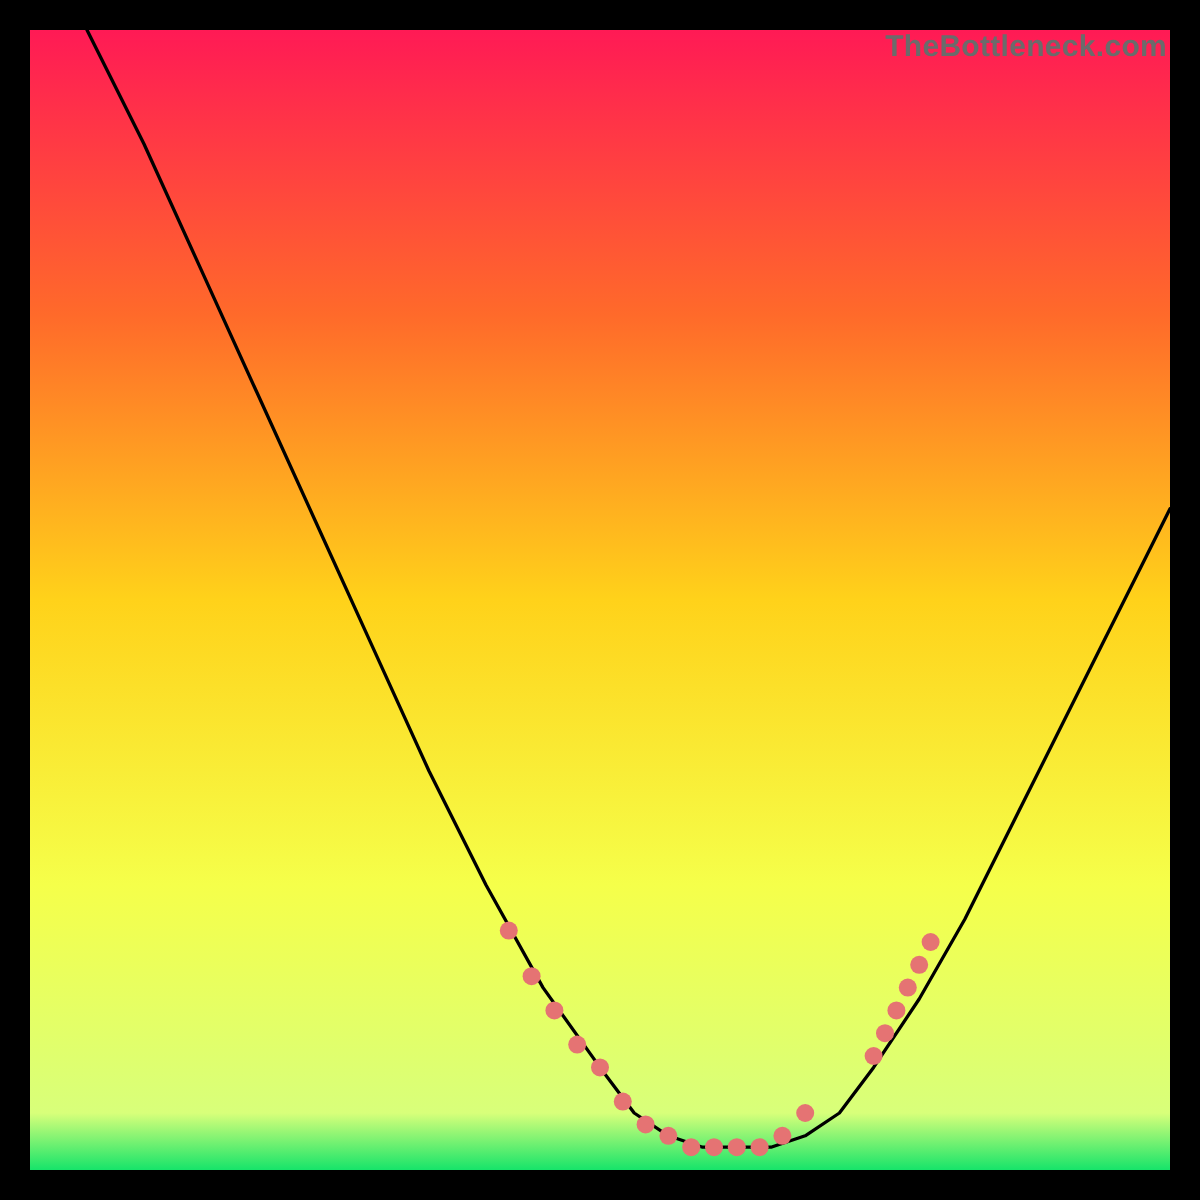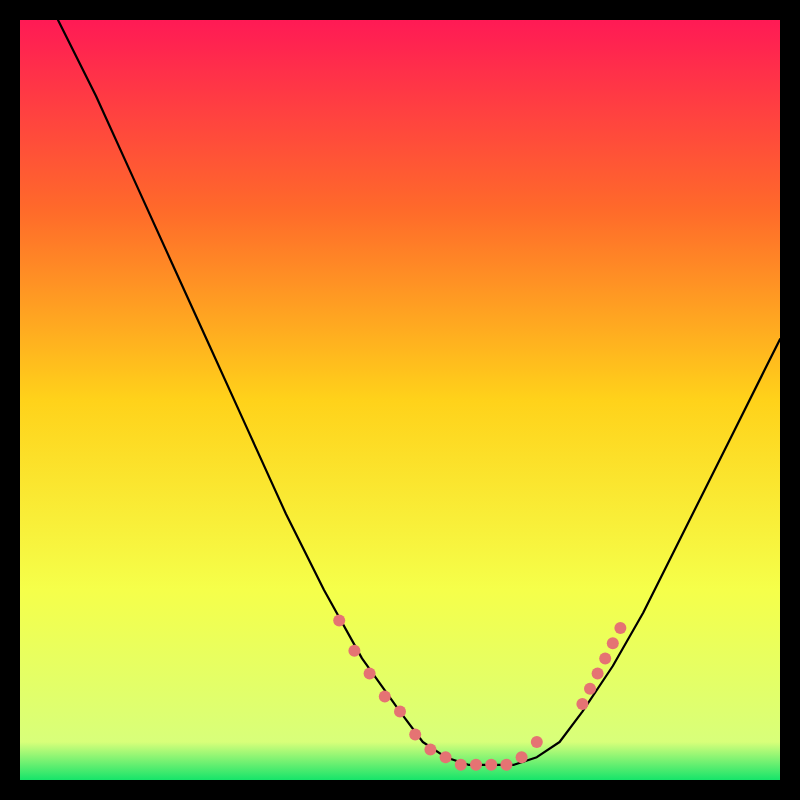--- a/index.html
+++ b/index.html
@@ -63,13 +63,14 @@
         <circle cx="501.6" cy="737.2" r="6" fill="#e57373"></circle>
         <circle cx="516.8" cy="722.0" r="6" fill="#e57373"></circle>
         <circle cx="562.4" cy="684.0" r="6" fill="#e57373"></circle>
         <circle cx="570.0" cy="668.8" r="6" fill="#e57373"></circle>
         <circle cx="577.6" cy="653.6" r="6" fill="#e57373"></circle>
         <circle cx="585.2" cy="638.4" r="6" fill="#e57373"></circle>
         <circle cx="592.8" cy="623.2" r="6" fill="#e57373"></circle>
         <circle cx="600.4" cy="608.0" r="6" fill="#e57373"></circle>
       </g>
   </svg>
+  <div class="watermark">TheBottleneck.com</div>
 </div>
 
 </body></html>

